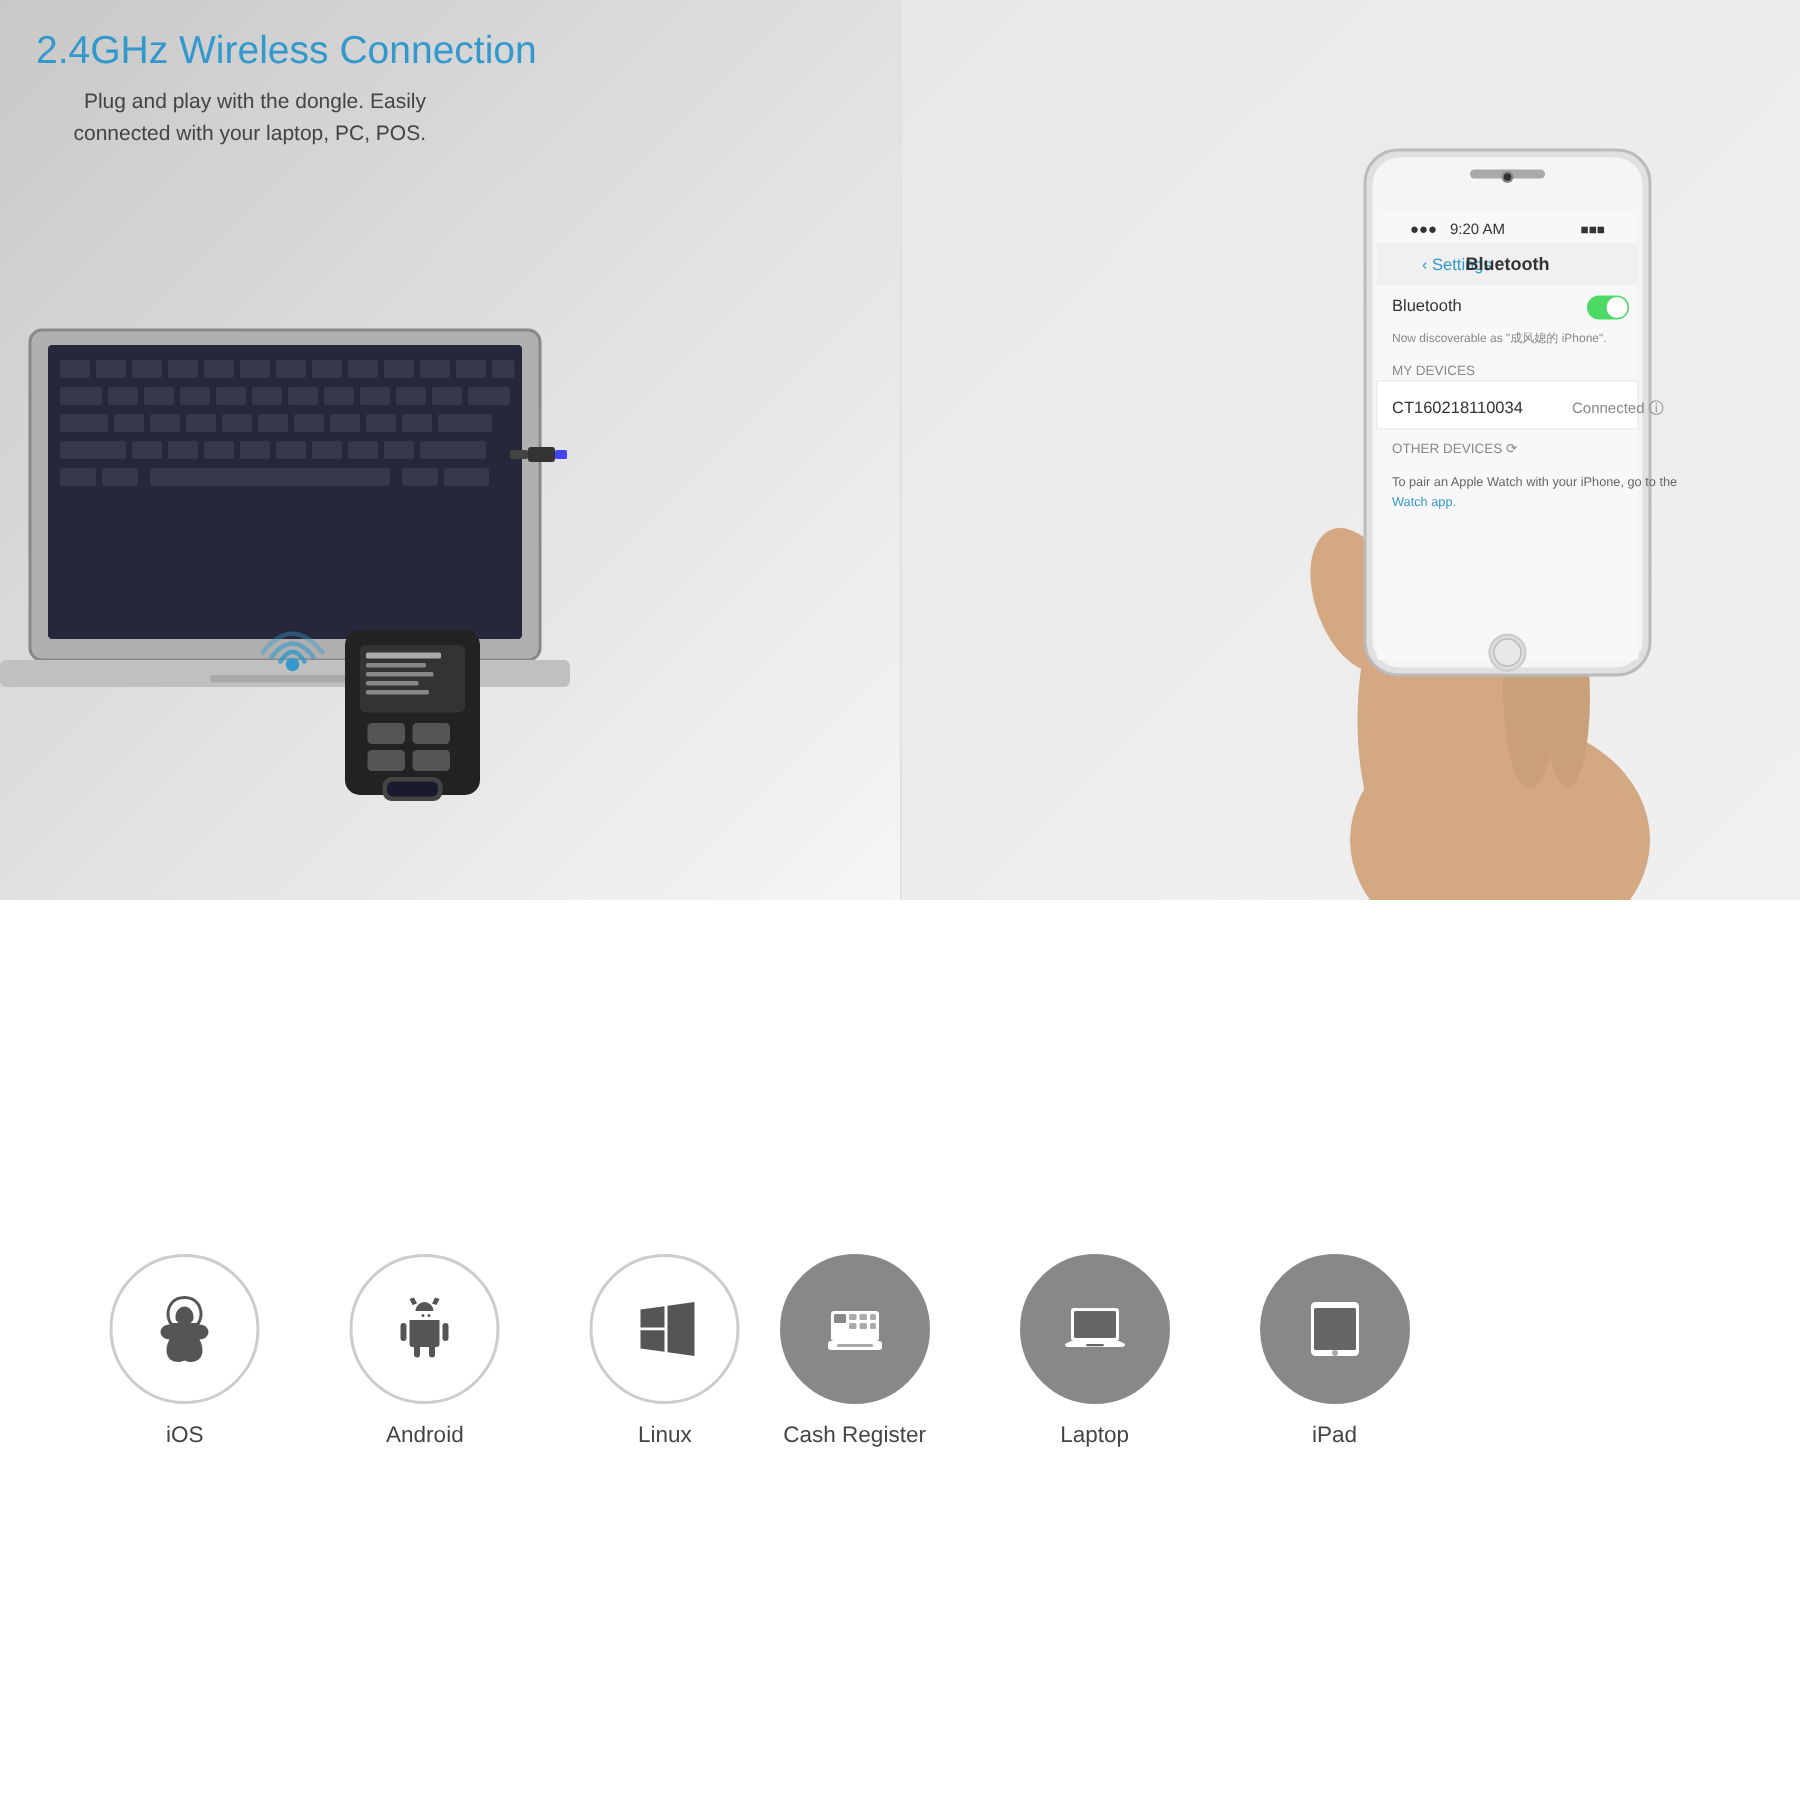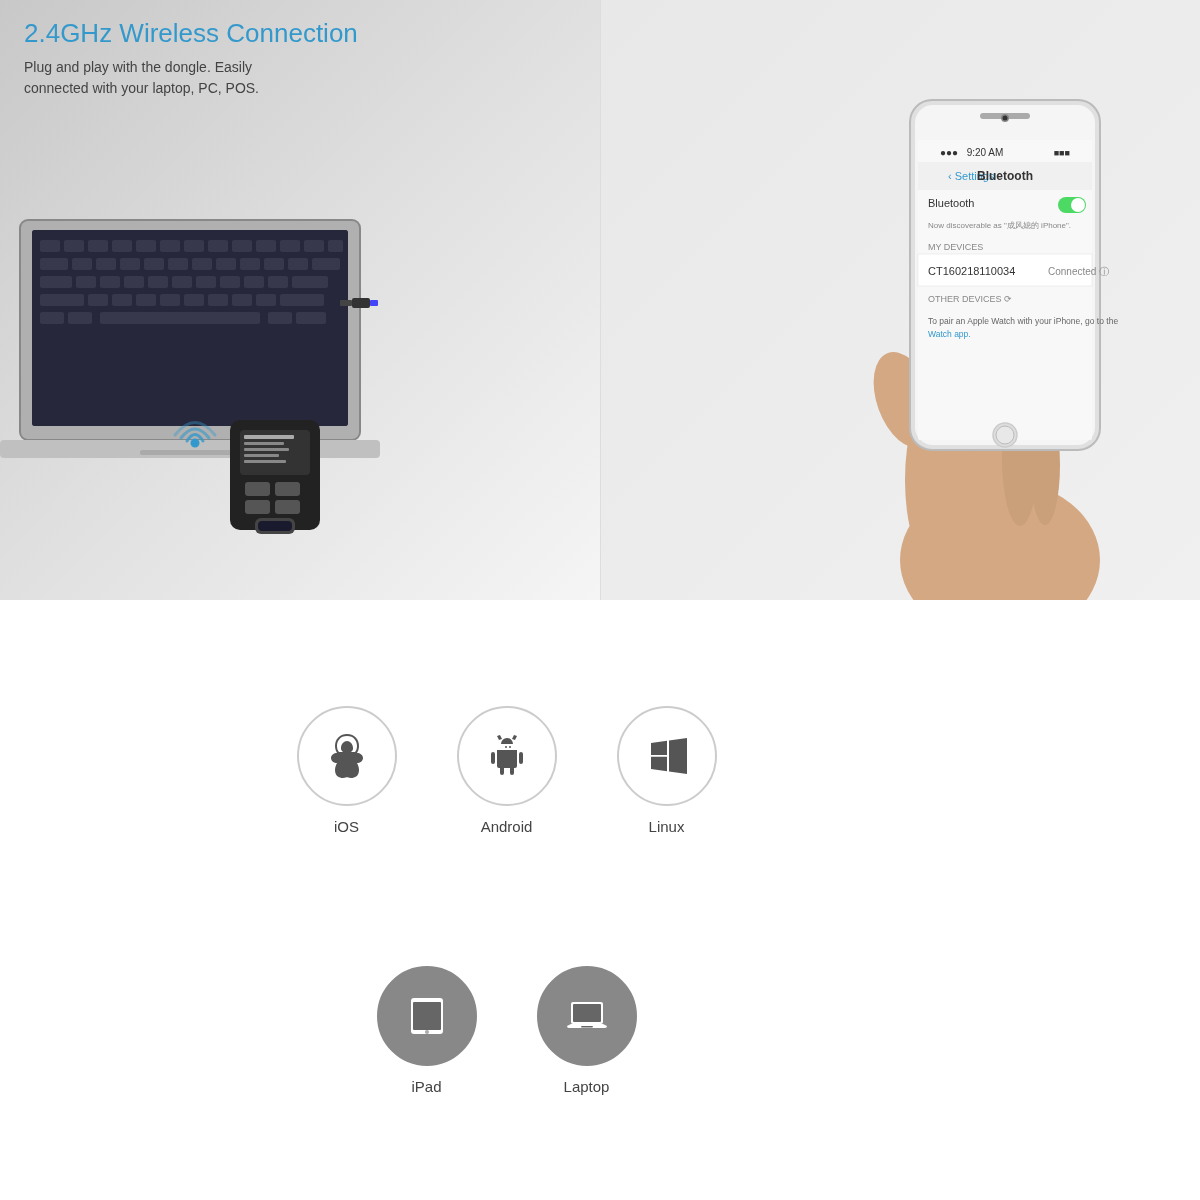--- a/index.html
+++ b/index.html
@@ -20,20 +20,21 @@
     }
 
     .panel {
       flex: 1;
       position: relative;
       overflow: hidden;
     }
 
     .panel-left {
       background: linear-gradient(135deg, #c8c8c8 0%, #e0e0e0 50%, #f5f5f5 100%);
+      text-align: right;
     }
 
     .panel-right {
       background: linear-gradient(135deg, #e8e8e8 0%, #f0f0f0 100%);
       border-left: 1px solid #ddd;
     }
 
     .panel-text {
       position: absolute;
       top: 18px;
@@ -90,21 +91,21 @@
       width: 340px;
       height: 520px;
     }
 
     
     .bottom-section {
       width: 1013px;
       height: 600px;
       background: #ffffff;
       display: flex;
-      flex-direction: column;
+      flex-direction: row;
       align-items: center;
       justify-content: space-around;
       padding: 40px 60px;
     }
 
     .icons-row {
       display: flex;
       align-items: center;
       justify-content: center;
       gap: 60px;
@@ -349,39 +350,56 @@
         </svg>
       </div>
       <span class="icon-label">Linux</span>
     </div>
 
 
   </div>
 
   <div class="icons-row">
 
-
-
     <div class="icon-item">
       <div class="icon-circle device-icon">
         <svg viewBox="0 0 52 52" xmlns="http://www.w3.org/2000/svg" fill="white">
-          <rect x="10" y="8" width="32" height="36" rx="3"></rect>
-          <rect x="12" y="12" width="28" height="28" rx="1" fill="#666"></rect>
-          <circle cx="26" cy="42" r="2" fill="#aaa"></circle>
-        </svg>
-      </div>
-      <span class="icon-label">iPad</span>
-    </div>
+          <rect x="10" y="14" width="32" height="20" rx="2"></rect>
+          <rect x="12" y="16" width="8" height="6" rx="1" fill="#888"></rect>
+          <rect x="22" y="16" width="5" height="4" rx="1" fill="#aaa"></rect>
+          <rect x="29" y="16" width="5" height="4" rx="1" fill="#aaa"></rect>
+          <rect x="36" y="16" width="4" height="4" rx="1" fill="#aaa"></rect>
+          <rect x="22" y="22" width="5" height="4" rx="1" fill="#aaa"></rect>
+          <rect x="29" y="22" width="5" height="4" rx="1" fill="#aaa"></rect>
+          <rect x="36" y="22" width="4" height="4" rx="1" fill="#aaa"></rect>
+          <rect x="8" y="34" width="36" height="6" rx="2"></rect>
+          <rect x="14" y="36" width="24" height="2" rx="1" fill="#aaa"></rect>
+        </svg>
+      </div>
+      <span class="icon-label">Cash Register</span>
+    </div>
+
 
     <div class="icon-item">
       <div class="icon-circle device-icon">
         <svg viewBox="0 0 52 52" xmlns="http://www.w3.org/2000/svg" fill="white">
           <rect x="10" y="12" width="32" height="22" rx="2"></rect>
           <rect x="12" y="14" width="28" height="18" rx="1" fill="#666"></rect>
           <path d="M6 36l4-2h32l4 2a2 2 0 01-2 2H8a2 2 0 01-2-2z"></path>
           <rect x="20" y="36" width="12" height="1.5" rx="1" fill="#666"></rect>
         </svg>
       </div>
       <span class="icon-label">Laptop</span>
     </div>
 
+    <div class="icon-item">
+      <div class="icon-circle device-icon">
+        <svg viewBox="0 0 52 52" xmlns="http://www.w3.org/2000/svg" fill="white">
+          <rect x="10" y="8" width="32" height="36" rx="3"></rect>
+          <rect x="12" y="12" width="28" height="28" rx="1" fill="#666"></rect>
+          <circle cx="26" cy="42" r="2" fill="#aaa"></circle>
+        </svg>
+      </div>
+      <span class="icon-label">iPad</span>
+    </div>
+
   </div>
 </div>
 
 </body></html>

